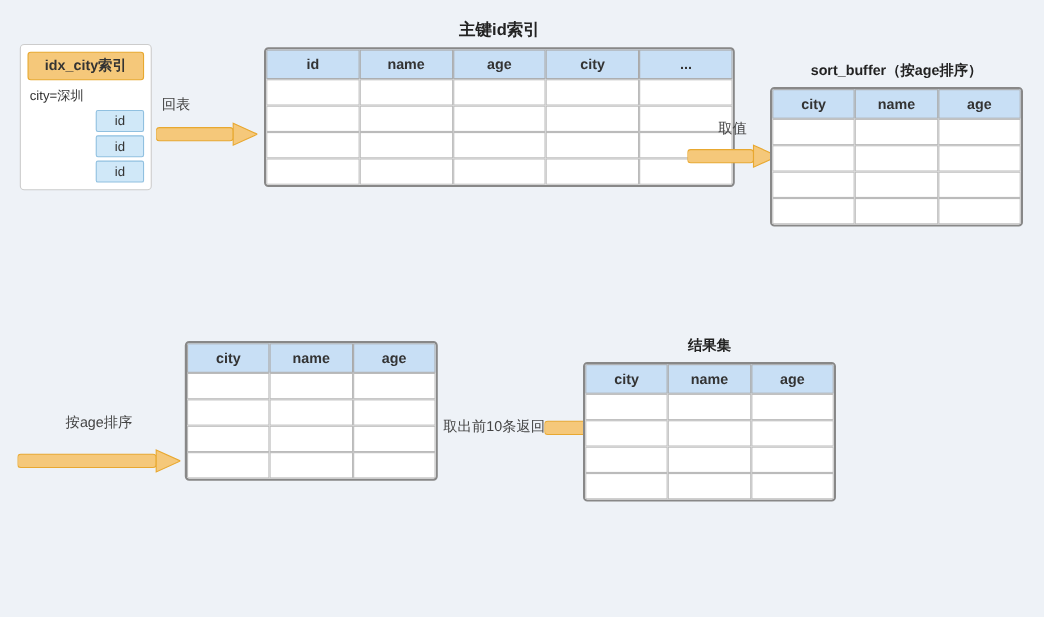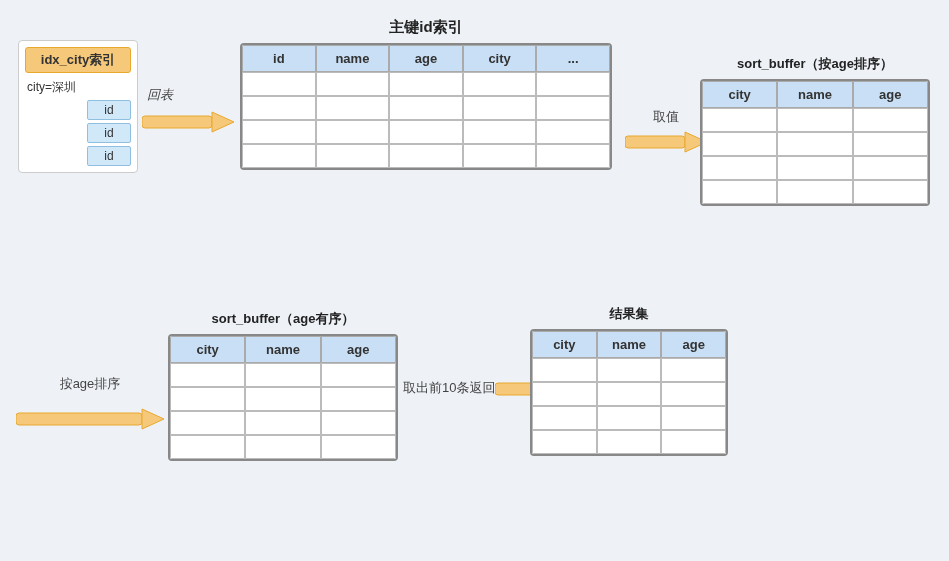--- a/index.html
+++ b/index.html
@@ -62,21 +62,21 @@
       padding: 2px 10px;
       width: 44px;
       text-align: center;
     }
 
     
     .pk-box {
       position: absolute;
       left: 240px;
       top: 18px;
-      width: 372px;
+      width: 428px;
     }
     .pk-title {
       text-align: center;
       font-size: 15px;
       font-weight: bold;
       color: #222;
       margin-bottom: 6px;
     }
     .data-table {
       border: 2px solid #888;
@@ -128,37 +128,36 @@
       left: 168px;
       top: 310px;
       width: 230px;
     }
 
     
     .result-box {
       position: absolute;
       left: 530px;
       top: 305px;
-      width: 198px;
+      width: 230px;
     }
 
     
     .arrow-wrap {
       position: absolute;
       display: flex;
       flex-direction: column;
       align-items: center;
       justify-content: center;
     }
     .arrow-wrap .label {
       font-size: 12px;
       color: #444;
       white-space: nowrap;
       margin-bottom: 17px;
-      font-style: italic;
     }
   </style>
 </head>
 <body>
 
 <div class="diagram-container">
 
   <div class="idx-box">
     <div class="idx-title">idx_city索引</div>
     <div class="idx-condition">city=深圳</div>
@@ -278,21 +277,20 @@
         <marker id="arrowhead3" markerWidth="10" markerHeight="7" refX="9" refY="3.5" orient="auto">
           <polygon points="0 0, 10 3.5, 0 7" fill="#e8a850"></polygon>
         </marker>
       </defs>
       <rect x="0" y="8" width="126" height="12" rx="3" fill="#f5c87a" stroke="#e8a830" stroke-width="1"></rect>
       <polygon points="126,4 148,14 126,24" fill="#f5c87a" stroke="#e8a830" stroke-width="1"></polygon>
     </svg>
   </div>
 
   <div class="sort-sorted-box">
-    <div class="sort-title">sort_buffer（age有序）</div>
     <div class="data-table">
       <div class="data-table-header">
         <div class="th">city</div>
         <div class="th">name</div>
         <div class="th">age</div>
       </div>
       <div class="data-table-body">
         <div class="tr">
             <div class="td"></div>
             <div class="td"></div>

